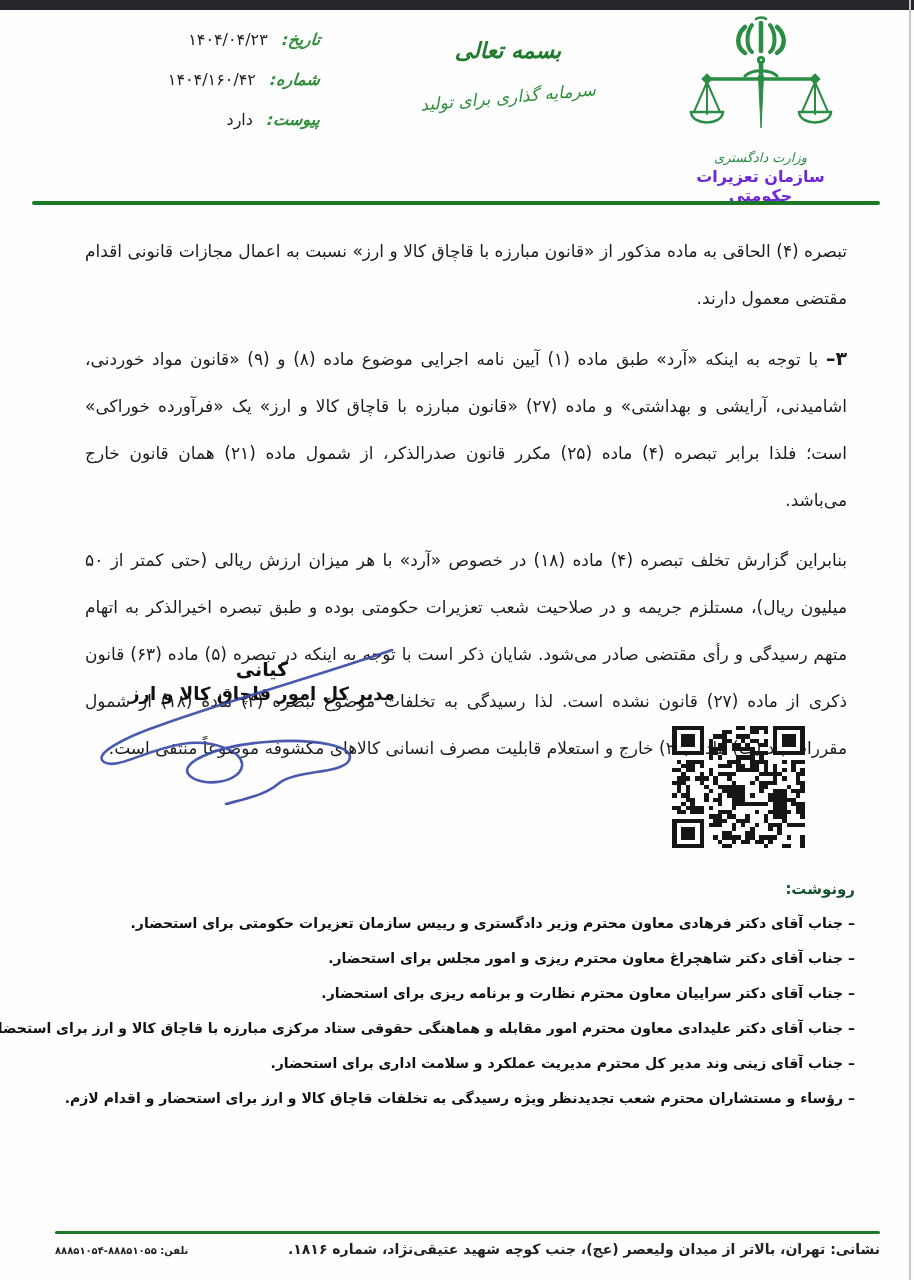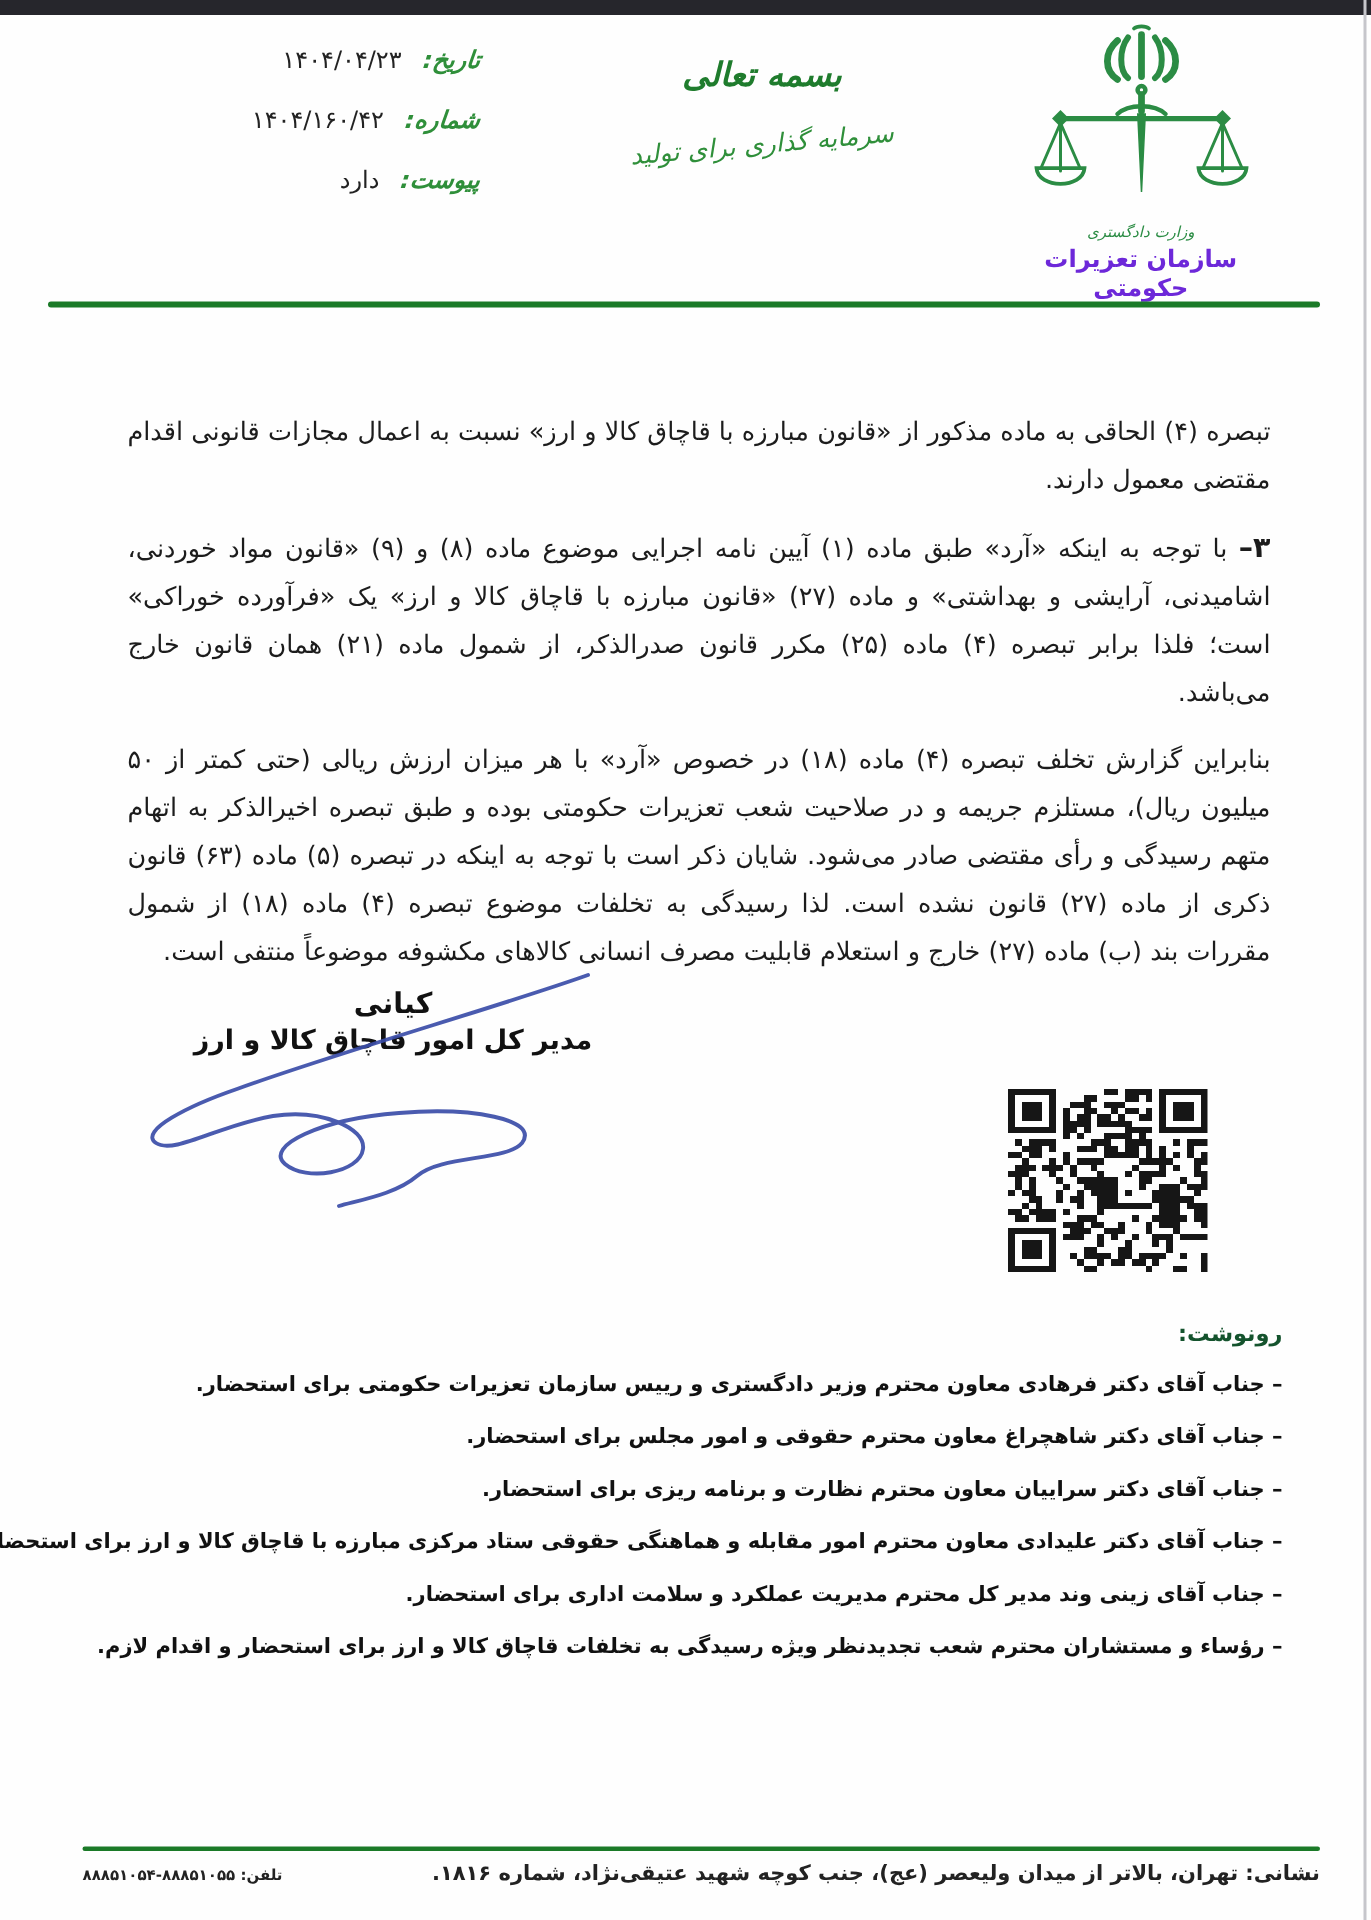--- a/index.html
+++ b/index.html
@@ -10,27 +10,27 @@
 
   
   .meta { position:absolute; top:30px; left:52px; width:268px; direction:rtl; }
   .meta-row { display:flex; align-items:baseline; gap:14px; margin-bottom:21px; }
   .meta-label { color:#2f8f3a; font-style:italic; font-weight:bold; font-size:16px; transform:skewX(-6deg); white-space:nowrap; }
   .meta-value { color:#222; font-size:16px; letter-spacing:1px; white-space:nowrap; }
   .center-head { position:absolute; top:38px; left:368px; width:280px; text-align:center; direction:rtl; }
   .besmele { color:#1f7c2d; font-weight:bold; font-size:22px; font-style:italic; }
   .slogan  { color:#2f8f3a; font-size:17px; font-style:italic; margin-top:24px; transform:rotate(-5deg); }
   .logo-wrap { position:absolute; top:16px; left:668px; width:185px; text-align:center; direction:rtl; }
-  .logo-text-1 { color:#2b8c44; font-size:10px; font-style:italic; margin-top:2px; }
+  .logo-text-1 { color:#2b8c44; font-size:13px; font-style:italic; margin-top:2px; }
   .logo-text-2 { color:#6d28d9; font-size:16px; font-weight:bold; margin-top:2px; }
   .divider { position:absolute; top:201px; left:32px; width:848px; height:4px; background:#1b7a28; border-radius:2px; }
 
   
   .body-text { position:absolute; top:228px; left:85px; width:762px; direction:rtl; text-align:justify;
-               color:#1c1c1c; font-size:17px; line-height:32px;margin-top:44px; }
+               color:#1c1c1c; font-size:17px; line-height:47px; }
   .body-text p { margin-bottom:13px; }
   .item-marker { font-weight:bold; font-size:19px; }
 
   
   .sig-block { position:absolute; top:658px; left:92px; width:340px; text-align:center; direction:rtl; }
   .sig-name  { font-weight:bold; font-size:19px; color:#111; }
   .sig-title { font-weight:bold; font-size:18px; color:#111; margin-top:3px; }
   .sig-scribble { position:absolute; top:-22px; left:-18px; pointer-events:none; }
 
   
@@ -444,21 +444,21 @@
         <rect x="23" y="1" width="5" height="5" fill="#fff"></rect>
         <rect x="24" y="2" width="3" height="3"></rect>
         <rect x="0" y="22" width="7" height="7"></rect>
         <rect x="1" y="23" width="5" height="5" fill="#fff"></rect>
         <rect x="2" y="24" width="3" height="3"></rect>
       </svg></div>
 
   <div class="copies">
     <div class="copies-heading">رونوشت:</div>
     <div class="copies-item">– جناب آقای دکتر فرهادی معاون محترم وزیر دادگستری و رییس سازمان تعزیرات حکومتی برای استحضار.</div>
-    <div class="copies-item">– جناب آقای دکتر شاهچراغ معاون محترم حقوقی و امور مجلس برای استحضار.</div>
+    <div class="copies-item">– جناب آقای دکتر شاهچراغ معاون محترم ریزی و امور مجلس برای استحضار.</div>
     <div class="copies-item">– جناب آقای دکتر سراییان معاون محترم نظارت و برنامه ریزی برای استحضار.</div>
     <div class="copies-item">– جناب آقای دکتر علیدادی معاون محترم امور مقابله و هماهنگی حقوقی ستاد مرکزی مبارزه با قاچاق کالا و ارز برای استحضار.</div>
     <div class="copies-item">– جناب آقای زینی وند مدیر کل محترم مدیریت عملکرد و سلامت اداری برای استحضار.</div>
     <div class="copies-item">– رؤساء و مستشاران محترم شعب تجدیدنظر ویژه رسیدگی به تخلفات قاچاق کالا و ارز برای استحضار و اقدام لازم.</div>
   </div>
 
   <div class="footer-line"></div>
   <div class="footer-row">
     <span class="footer-address">نشانی: تهران، بالاتر از میدان ولیعصر (عج)، جنب کوچه شهید عتیقی‌نژاد، شماره ۱۸۱۶.</span>
     <span class="footer-phone">تلفن: ۸۸۸۵۱۰۵۵-۸۸۸۵۱۰۵۴</span>

